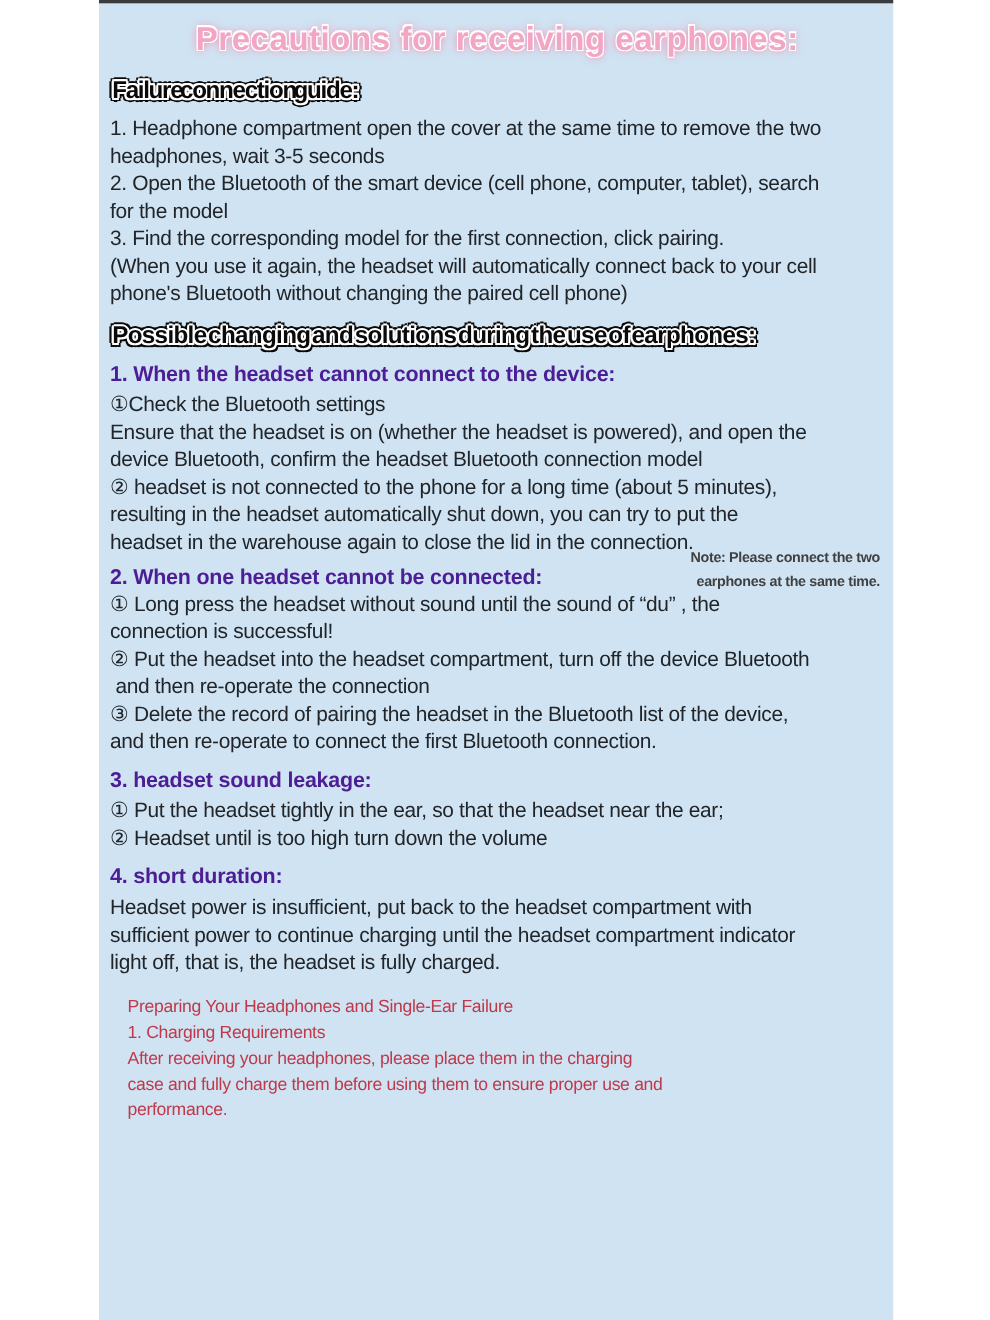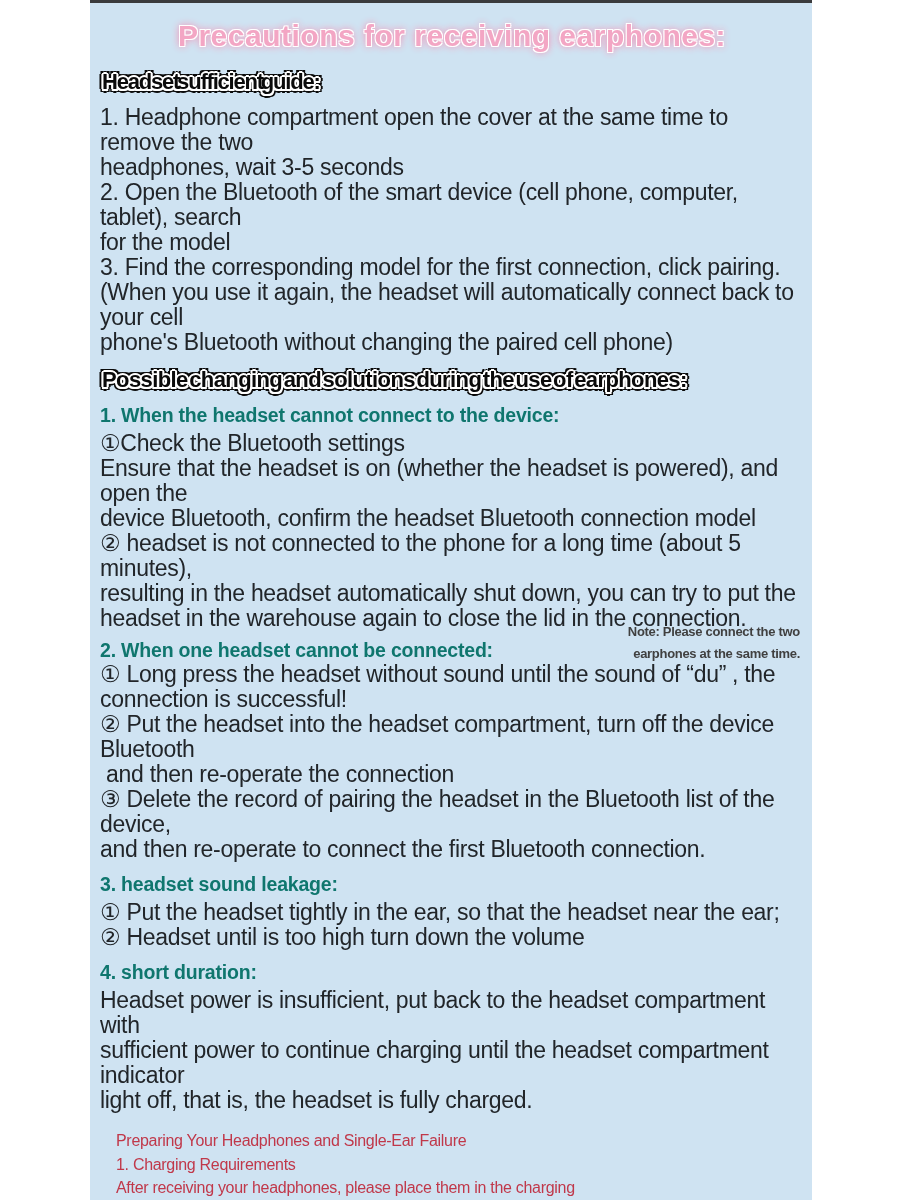--- a/index.html
+++ b/index.html
@@ -36,25 +36,25 @@
     font-weight:800; color:#0a0a0a;
     text-shadow:
       2px 0 0 #fff, -2px 0 0 #fff, 0 2px 0 #fff, 0 -2px 0 #fff,
       1.5px 1.5px 0 #fff, -1.5px 1.5px 0 #fff, 1.5px -1.5px 0 #fff, -1.5px -1.5px 0 #fff,
       4px 0 0 #0a0a0a, -4px 0 0 #0a0a0a, 0 3.5px 0 #0a0a0a, 0 -3.5px 0 #0a0a0a,
       3px 3px 0 #0a0a0a, -3px 3px 0 #0a0a0a, 3px -3px 0 #0a0a0a, -3px -3px 0 #0a0a0a;
   }
   .bubble1 { font-size:22px; letter-spacing:-1.2px; word-spacing:-7px; margin:16px 0 10px 2px; }
   .bubble2 { font-size:22px; letter-spacing:-0.6px; word-spacing:-4px; margin:12px 0 6px 2px; }
   .body-lines {
-    font-size:23px; line-height:25px; color:#212529;
+    font-size:19px; line-height:25px; color:#212529;
     white-space:pre-line; letter-spacing:-0.3px;
   }
   .sec-title {
-    font-size:19.5px; font-weight:bold; color:#0f766e;
+    font-size:19.5px; font-weight:bold; color:#4c1d95;
     margin:11px 0 4px 0; letter-spacing:-0.2px;
   }
   .s2row { position:relative; margin-top:8px; }
   .s2row .sec-title { margin:0; }
   .note {
     position:absolute; right:4px; top:-18px; width:252px;
     text-align:right; font-weight:bold;
     font-size:13px; line-height:22px; color:#404040;
     white-space:pre-line; letter-spacing:-0.3px;
   }
@@ -67,21 +67,21 @@
 </style>
 </head>
 <body>
 
 <div class="page">
   <div class="sheet">
 
     <div class="title">Precautions for receiving earphones:</div>
 
 
-    <div class="bubble bubble1">Headset sufficient guide:</div>
+    <div class="bubble bubble1">Failure connection guide:</div>
 
     <div class="body-lines">1. Headphone compartment open the cover at the same time to remove the two
 headphones, wait 3-5 seconds
 2. Open the Bluetooth of the smart device (cell phone, computer, tablet), search
 for the model
 3. Find the corresponding model for the first connection, click pairing.
 (When you use it again, the headset will automatically connect back to your cell
 phone's Bluetooth without changing the paired cell phone)</div>
 
     <div class="bubble bubble2">Possible changing and solutions during the use of earphones:</div>

